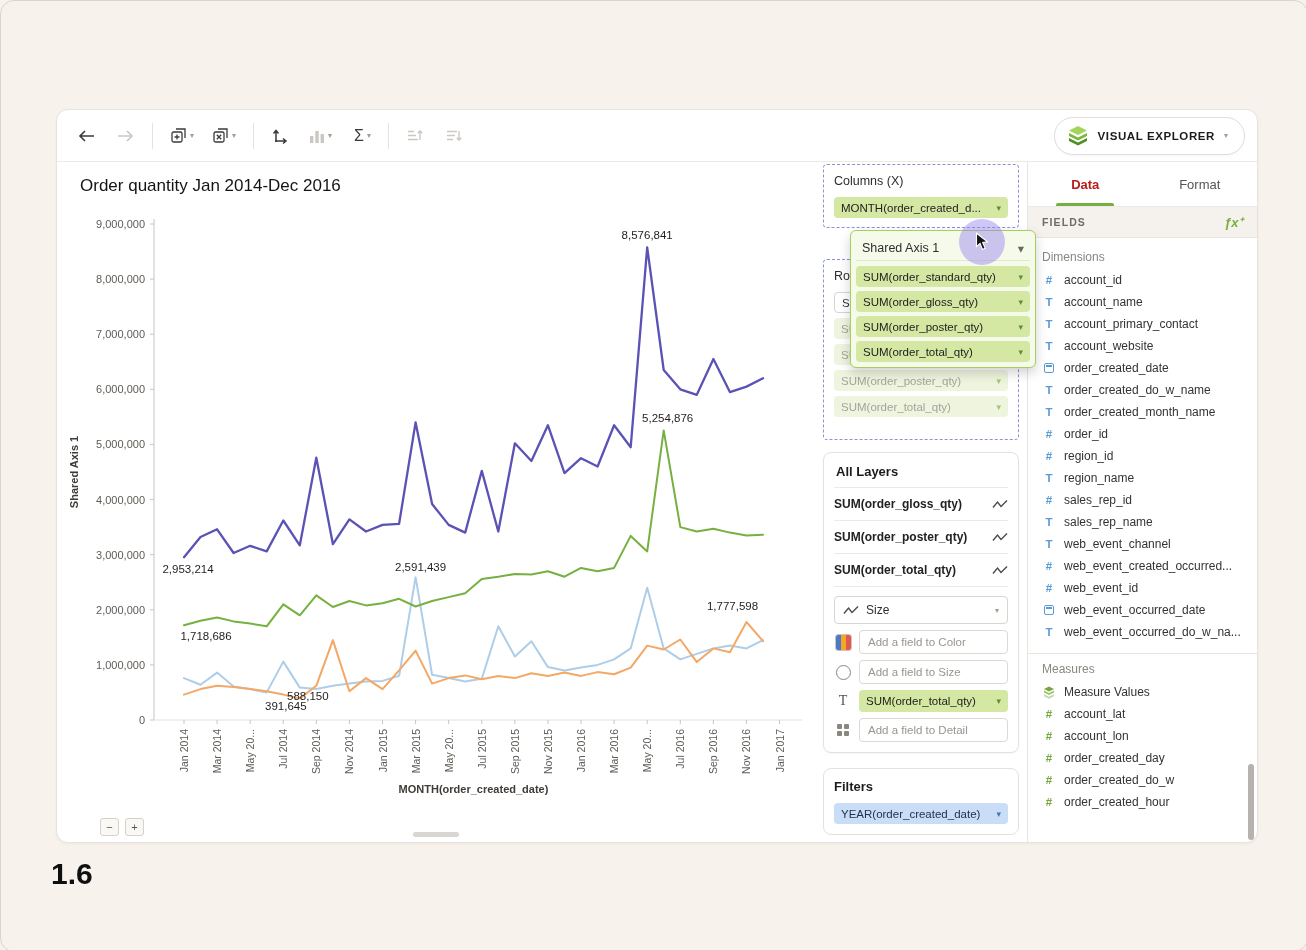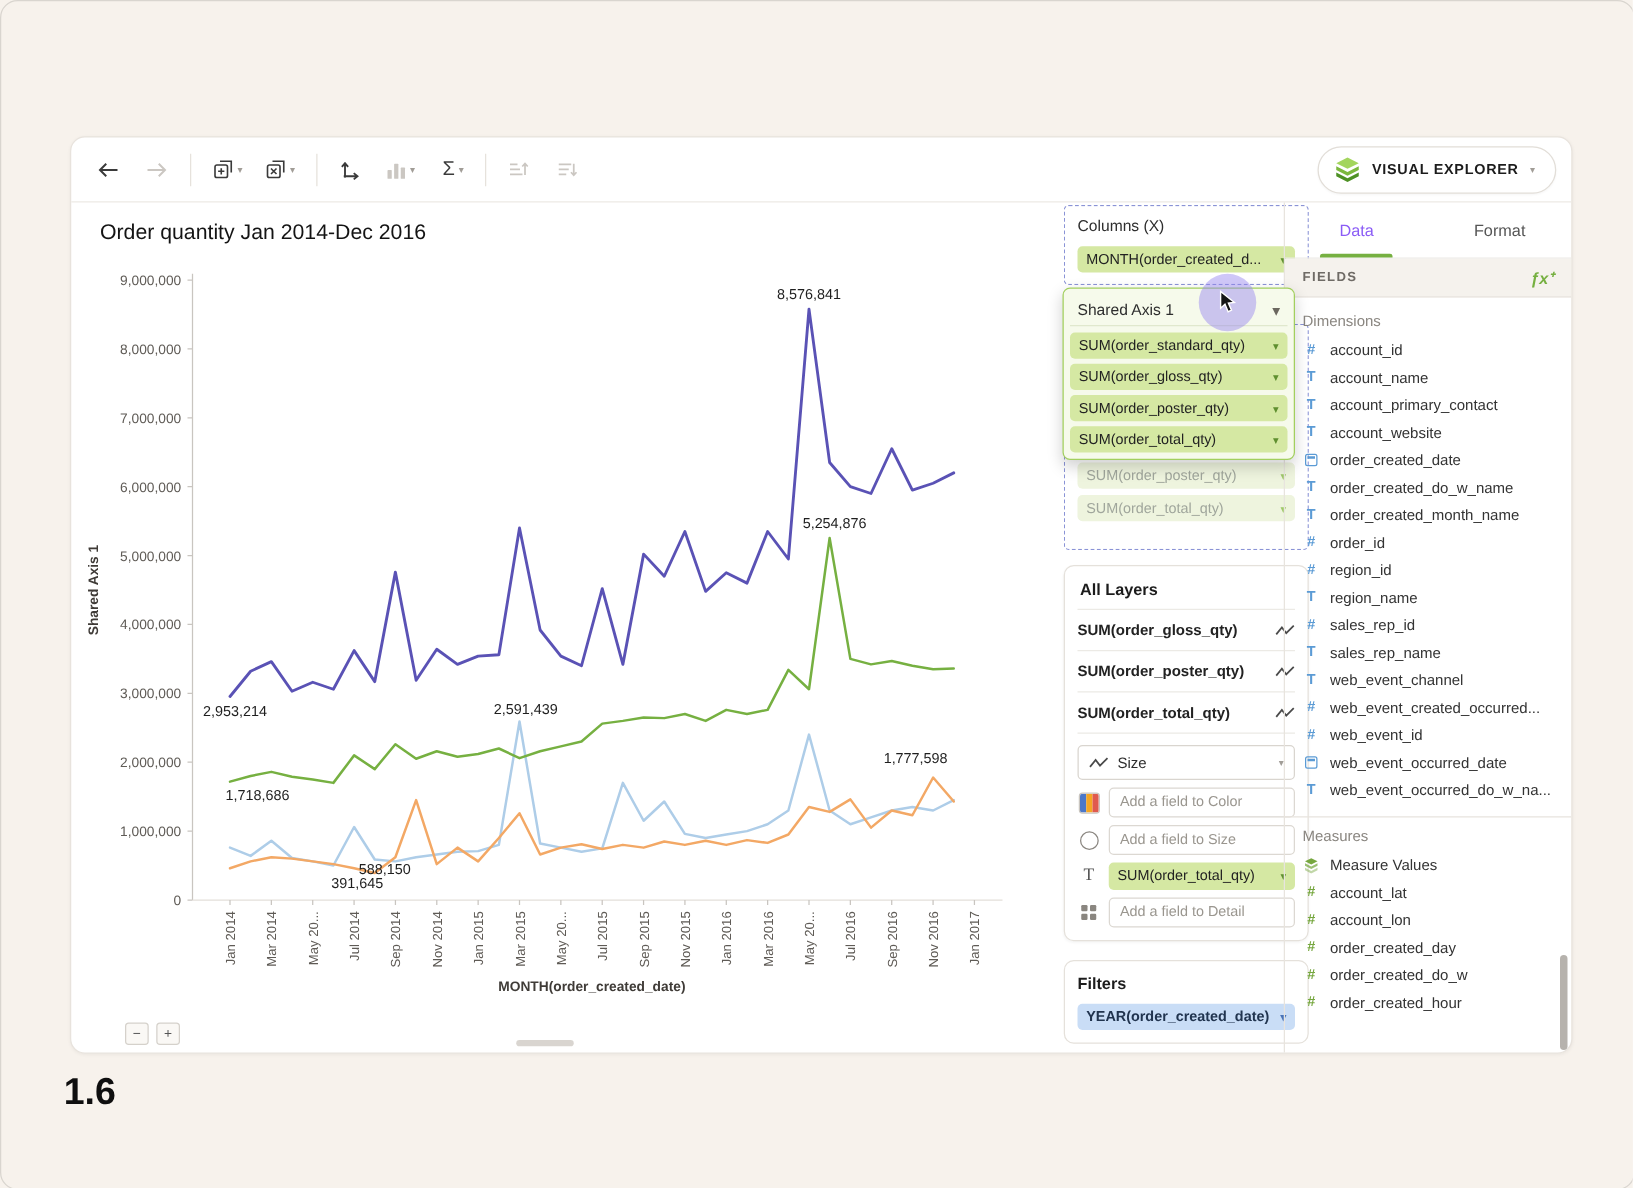--- a/index.html
+++ b/index.html
@@ -20,21 +20,21 @@
   #chart-svg{position:absolute;left:5px;top:95px;}
   #chart-svg text{font-family:"Liberation Sans",sans-serif;}
   .ytick{font-size:11px;fill:#5f5b56;}
   .xtick{font-size:10.5px;fill:#5f5b56;}
   .axis-title{font-size:11px;font-weight:600;fill:#3f3b37;}
   .ann{font-size:11.5px;fill:#1f1f1f;}
   .zoom-ctrls{position:absolute;left:43px;top:708px;display:flex;gap:6px;}
   .zoom-btn{width:17px;height:16px;border:1px solid #d5d1cb;background:#faf8f5;border-radius:3px;font-size:11px;color:#555;display:flex;align-items:center;justify-content:center;cursor:pointer;}
   .h-thumb{position:absolute;left:356px;top:722px;width:46px;height:5px;border-radius:3px;background:#d9d5d0;}
   
-  .shelf-panel{position:absolute;left:766px;width:196px;box-sizing:border-box;background:#fff;margin-left:28px;}
+  .shelf-panel{position:absolute;left:766px;width:196px;box-sizing:border-box;background:#fff;}
   .dashed{border:1px dashed #8a93d6;border-radius:4px;padding:9px 10px;}
   .panel-h{font-size:12.5px;font-weight:500;color:#2e2e2e;}
   .panel-h.bold{font-weight:700;font-size:13px;color:#1c1c1c;}
   .pill{display:flex;align-items:center;justify-content:space-between;height:21px;border-radius:4px;padding:0 7px;font-size:11.5px;color:#222;box-sizing:border-box;cursor:pointer;text-align:center;}
   .pill.green{background:#d5e8a3;}
   .pill.axis{background:#fff;border:1px solid #d8d4ce;color:#333;}
   .pill.ghost{background:#eef4de;color:#a0a69c;}
   .pill.blue{background:#c9ddf6;color:#21344f;}
   .pill .caret{font-size:9px;}
   #columns-box{top:54px;}
@@ -60,26 +60,26 @@
   .color-icon{border:1px solid #c9c5bf;border-radius:3px;overflow:hidden;width:15px;height:15px;display:flex;}
   .color-icon i{flex:1;}
   .size-icon{width:13px;height:13px;border:1.5px solid #8a8680;border-radius:50%;}
   .text-icon{font-family:"Liberation Serif",serif;font-size:14px;color:#555;}
   .detail-icon{width:12px;height:12px;display:grid;grid-template-columns:1fr 1fr;gap:2px;}
   .detail-icon i{background:#8a8680;border-radius:1px;}
   .shelf-box{flex:1;height:24px;border:1px solid #dcd8d2;border-radius:4px;display:flex;align-items:center;padding:0 8px;font-size:11.5px;color:#9a968f;box-sizing:border-box;cursor:pointer;}
   .shelf-row .pill{flex:1;height:22px;}
   
   #filters-panel{top:658px;border:1px solid #e5e1db;border-radius:8px;padding:10px;}
-  #filters-panel .pill{margin-top:9px;font-weight:bold;}
+  #filters-panel .pill{margin-top:9px;}
   
   .sidebar{position:absolute;left:970px;top:52px;width:230px;height:680px;border-left:1px solid #e8e4de;box-sizing:border-box;overflow:hidden;}
   .tabs{display:flex;height:44px;border-bottom:1px solid #eceae6;}
   .tab{flex:1;display:flex;align-items:center;justify-content:center;font-size:13px;color:#555;position:relative;cursor:pointer;}
-  .tab.active{color:#8b5cf6;font-weight:400;}
+  .tab.active{color:#b91c1c;font-weight:700;}
   .tab.active::after{content:"";position:absolute;bottom:0;left:50%;transform:translateX(-50%);width:58px;height:3px;background:#76b041;border-radius:2px 2px 0 0;}
   .fields-row{height:30px;background:#f5f2ed;border-bottom:1px solid #e8e4de;display:flex;align-items:center;justify-content:space-between;padding:0 14px;}
   .fields-label{font-size:10.5px;font-weight:700;letter-spacing:1.1px;color:#6f6b66;}
   .fx{font-size:13px;font-weight:700;font-style:italic;color:#76b041;cursor:pointer;}
   .section-label{padding:12px 14px 5px;font-size:12px;color:#8a8680;}
   .field-item{display:flex;align-items:center;gap:8px;height:22px;padding:0 14px;font-size:12px;color:#333;cursor:pointer;white-space:nowrap;}
   .fi-icon{width:14px;display:flex;align-items:center;justify-content:center;flex:none;}
   .fi-icon.glyph{font-size:11.5px;font-weight:700;}
   .cal{display:inline-block;width:10px;height:10px;border:1.2px solid;border-radius:2px;position:relative;box-sizing:border-box;}
   .cal span{position:absolute;top:1px;left:1px;right:1px;height:2px;display:block;}

